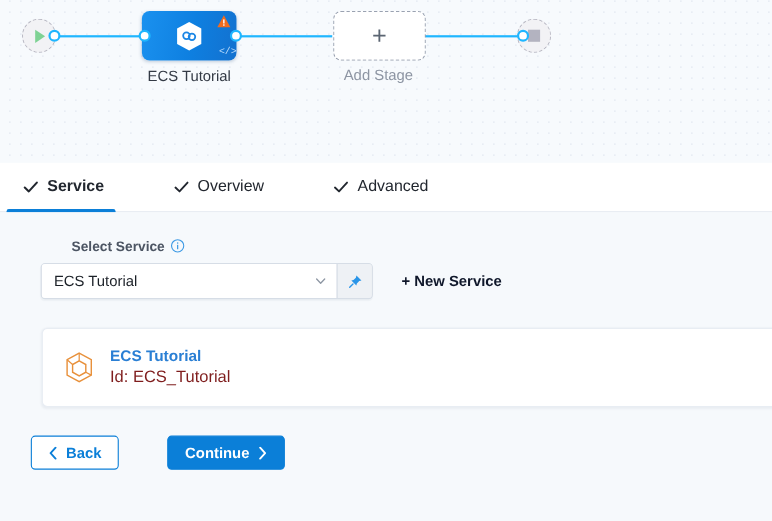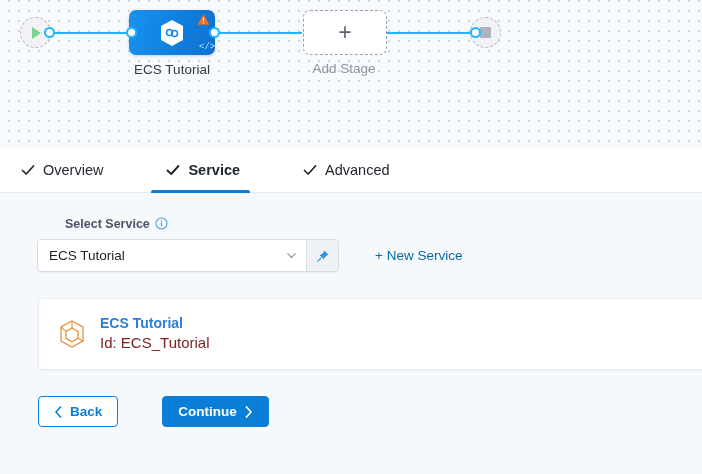--- a/index.html
+++ b/index.html
@@ -137,37 +137,37 @@
     display: flex; align-items: center; justify-content: space-between;
     padding: 0 9px 0 11px; font-size: 13.5px; color: #1b2027;
   }
   .chev-down { width: 11px; height: 11px; color: #8e97a4; display:block; }
   .pin-btn {
     width: 32px; display: flex; align-items: center; justify-content: center;
     background: #eef1f5; border-left: 1px solid #d6dde6; cursor: pointer;
   }
   .pin-ico { width: 14px; height: 14px; display: block; }
   .new-service {
-    margin-left: 36px; font-size: 13.5px; font-weight: normal; color: #0369a1;
+    margin-left: 26px; font-size: 13.5px; font-weight: bold; color: #0f172a;
     cursor: pointer; white-space: nowrap;
   }
 
   .svc-card {
     position: absolute; left: 38px; top: 105px;
     width: 700px; height: 72px;
     background: #ffffff; border-radius: 5px;
     border: 1px solid #e8edf3;
     box-shadow: 0 1px 2px rgba(30,50,80,.06);
     display: flex; align-items: center; padding-left: 19px; gap: 14px;
   }
   .svc-ico { width: 28px; height: 30px; display: block; flex: none; }
   .svc-title { font-size: 14px; font-weight: bold; color: #2a7fd4; line-height: 1.35; cursor: pointer; }
   .svc-sub { font-size: 15px; color: #7f1d1d; line-height: 1.35; }
 
-  .btn-row { position: absolute; left: 38px; top: 203px; display: flex; gap: 14px; }
+  .btn-row { position: absolute; left: 28px; top: 203px; display: flex; gap: 14px; }
   .btn {
     display: flex; align-items: center; gap: 7px;
     height: 31px; padding: 0 15px; border-radius: 4px;
     font-size: 13.5px; font-weight: bold; cursor: pointer;
   }
   .btn-back { background: #ffffff; border: 1px solid #0b7fd8; color: #0b7fd8; }
   .btn-cont { background: #0b7fd8; border: 1px solid #0b7fd8; color: #ffffff; margin-left: 30px; }
   .bchev { width: 9px; height: 12px; display: block; }
 </style>
 </head>
@@ -207,32 +207,32 @@
     <div class="add-label">Add Stage</div>
 
     <div class="round-node end">
       <span class="stop-sq"></span>
     </div>
     <div class="dot d-end"></div>
   </div>
 
   <div class="tabbar">
 
+    <div class="tab active">
+      <svg class="tico" viewBox="0 0 16 16">
+        <path d="M2.5 8.5 L6.2 12 L13.5 4" fill="none" stroke="currentColor" stroke-width="1.9" stroke-linecap="round" stroke-linejoin="round"></path>
+      </svg>
+      <span>Service</span>
+    </div>
+
     <div class="tab">
       <svg class="tico" viewBox="0 0 16 16">
         <path d="M2.5 8.5 L6.2 12 L13.5 4" fill="none" stroke="currentColor" stroke-width="1.7" stroke-linecap="round" stroke-linejoin="round"></path>
       </svg>
       <span>Overview</span>
-    </div>
-
-    <div class="tab active">
-      <svg class="tico" viewBox="0 0 16 16">
-        <path d="M2.5 8.5 L6.2 12 L13.5 4" fill="none" stroke="currentColor" stroke-width="1.9" stroke-linecap="round" stroke-linejoin="round"></path>
-      </svg>
-      <span>Service</span>
     </div>
 
 
 
     <div class="tab">
       <svg class="tico" viewBox="0 0 16 16">
         <path d="M2.5 8.5 L6.2 12 L13.5 4" fill="none" stroke="currentColor" stroke-width="1.7" stroke-linecap="round" stroke-linejoin="round"></path>
       </svg>
       <span>Advanced</span>
     </div>

